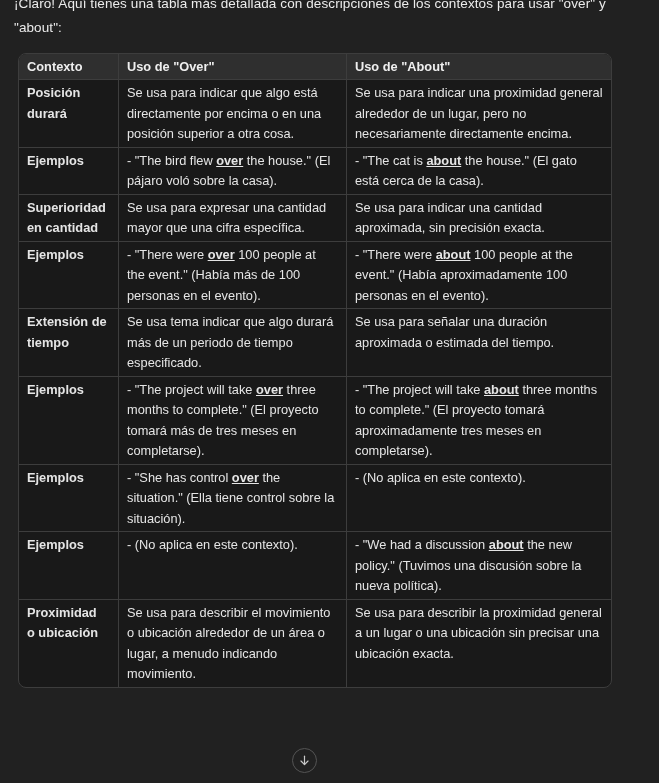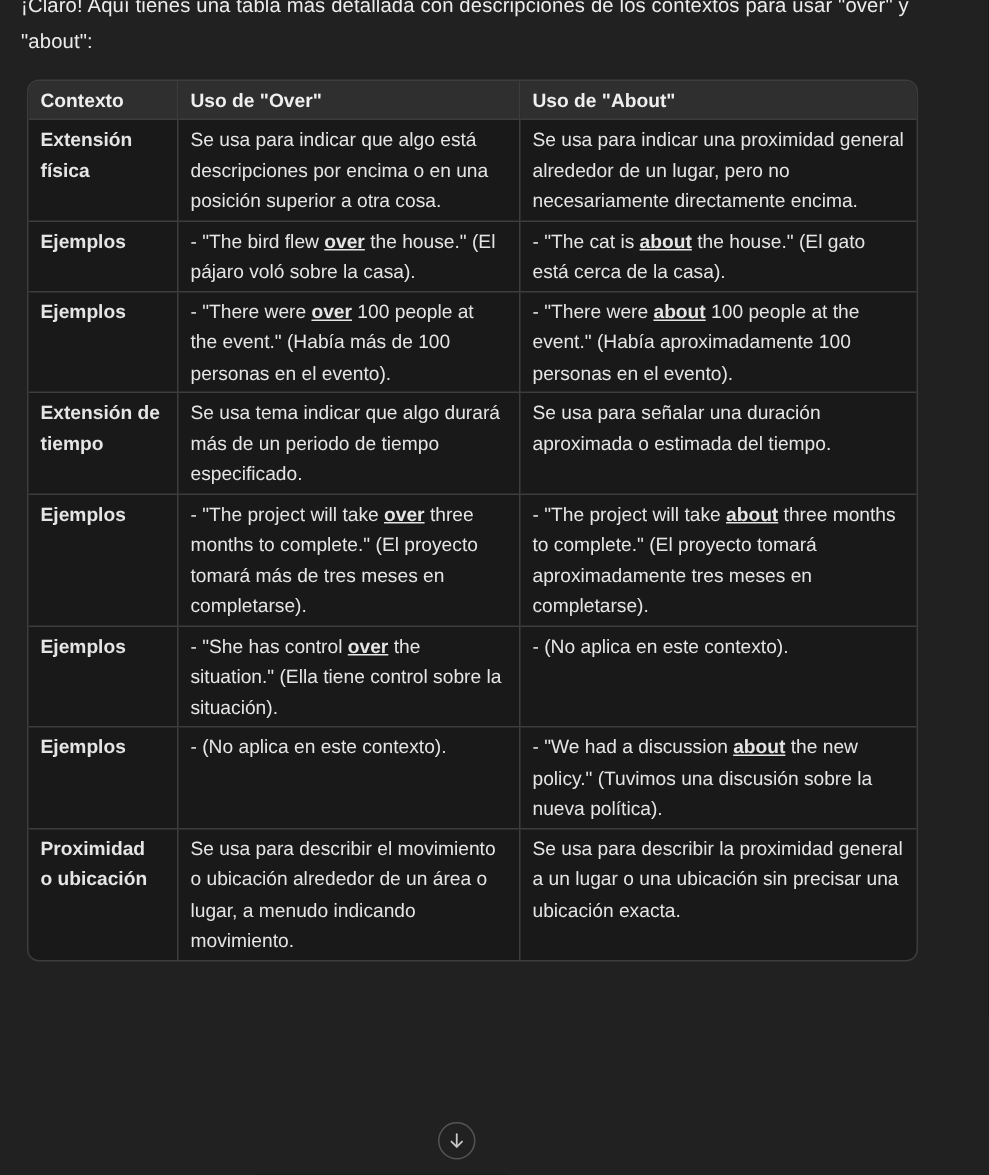--- a/index.html
+++ b/index.html
@@ -94,28 +94,33 @@
         </colgroup>
       <thead>
         <tr>
           <th>Contexto</th>
           <th>Uso de "Over"</th>
           <th>Uso de "About"</th>
         </tr>
       </thead>
       <tbody id="table-body">
           <tr>
-            <td class="context-cell">Extensión física</td>
-            <td>Se usa para indicar que algo está descripciones por encima o en una posición superior a otra cosa.</td>
+            <td class="context-cell">Posición durará</td>
+            <td>Se usa para indicar que algo está directamente por encima o en una posición superior a otra cosa.</td>
             <td>Se usa para indicar una proximidad general alrededor de un lugar, pero no necesariamente directamente encima.</td>
           </tr>
           <tr>
             <td class="context-cell">Ejemplos</td>
             <td>- "The bird flew <span class="b">over</span> the house." (El pájaro voló sobre la casa).</td>
             <td>- "The cat is <span class="b">about</span> the house." (El gato está cerca de la casa).</td>
+          </tr>
+          <tr>
+            <td class="context-cell">Superioridad en cantidad</td>
+            <td>Se usa para expresar una cantidad mayor que una cifra específica.</td>
+            <td>Se usa para indicar una cantidad aproximada, sin precisión exacta.</td>
           </tr>
           <tr>
             <td class="context-cell">Ejemplos</td>
             <td>- "There were <span class="b">over</span> 100 people at the event." (Había más de 100 personas en el evento).</td>
             <td>- "There were <span class="b">about</span> 100 people at the event." (Había aproximadamente 100 personas en el evento).</td>
           </tr>
           <tr>
             <td class="context-cell">Extensión de tiempo</td>
             <td>Se usa tema indicar que algo durará más de un periodo de tiempo especificado.</td>
             <td>Se usa para señalar una duración aproximada o estimada del tiempo.</td>

